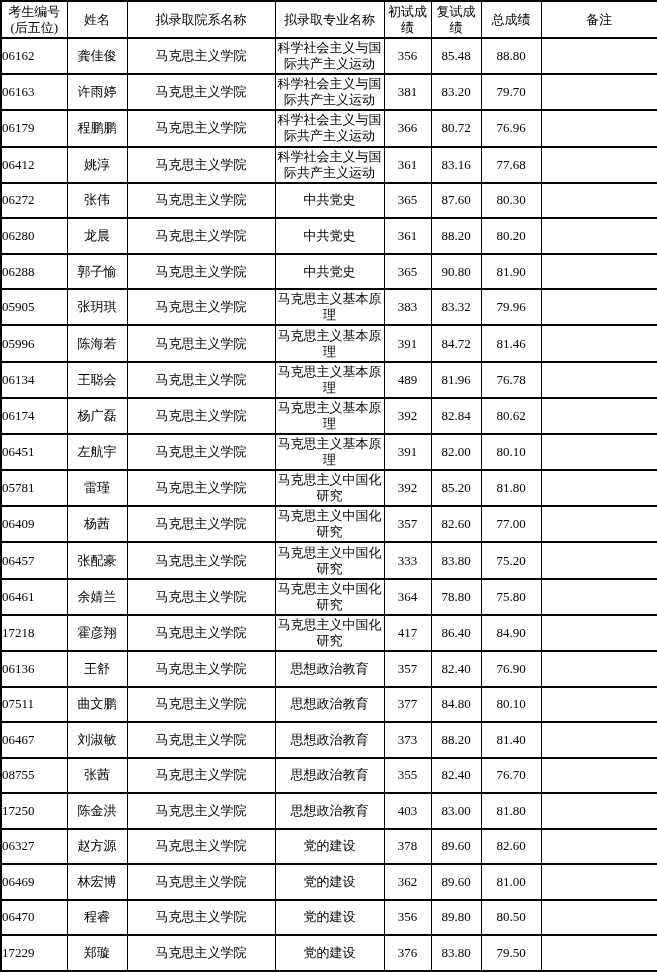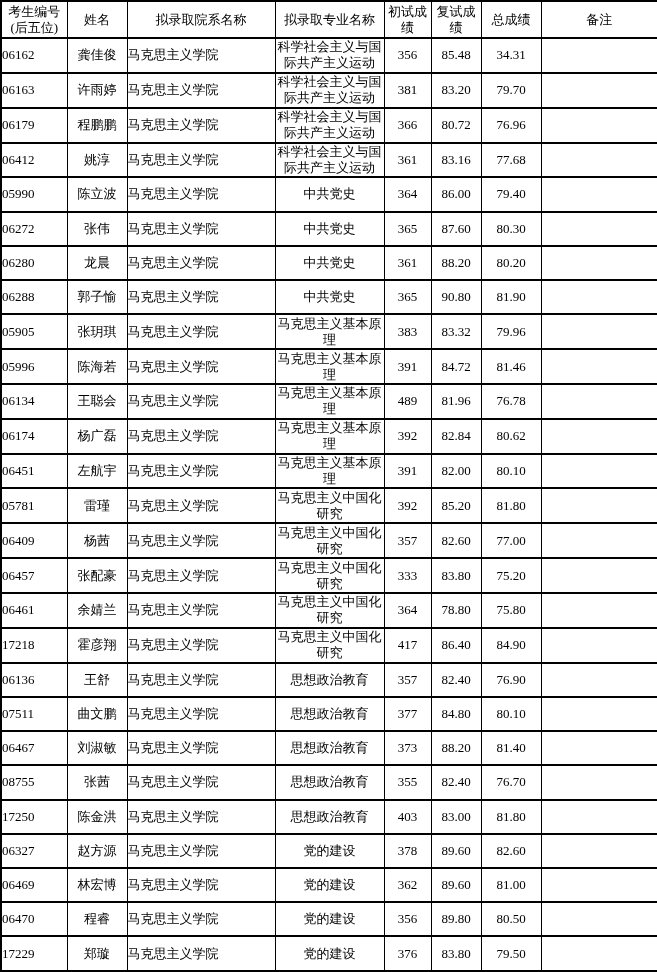--- a/index.html
+++ b/index.html
@@ -40,21 +40,21 @@
   }
   thead tr { height: 37px; }
   tbody tr { height: 33.4px; }
   th {
     text-align: center;
     white-space: pre-line;
   }
   
   td.col0 { text-align: left; padding-left: 3px; }
   td.col1 { text-align: center; padding-left: 6px; }
-  td.col2 { text-align: left; padding-left: 8px; }
+  td.col2 { text-align: center; padding-left: 8px; }
   td.col3 { text-align: center; padding-left: 5px; line-height: 15px; }
   td.col4, td.col5, td.col6 { text-align: center; }
   td.col7 { text-align: center; }
 </style>
 </head>
 <body>
 
 <div class="page">
   <table class="admission">
     <colgroup>
@@ -81,21 +81,21 @@
       </tr>
     </thead>
     <tbody>
         <tr>
           <td class="col0">06162</td>
           <td class="col1">龚佳俊</td>
           <td class="col2">马克思主义学院</td>
           <td class="col3">科学社会主义与国际共产主义运动</td>
           <td class="col4">356</td>
           <td class="col5">85.48</td>
-          <td class="col6">34.31</td>
+          <td class="col6">88.80</td>
           <td class="col7"></td>
         </tr>
         <tr>
           <td class="col0">06163</td>
           <td class="col1">许雨婷</td>
           <td class="col2">马克思主义学院</td>
           <td class="col3">科学社会主义与国际共产主义运动</td>
           <td class="col4">381</td>
           <td class="col5">83.20</td>
           <td class="col6">79.70</td>
@@ -112,30 +112,20 @@
           <td class="col7"></td>
         </tr>
         <tr>
           <td class="col0">06412</td>
           <td class="col1">姚淳</td>
           <td class="col2">马克思主义学院</td>
           <td class="col3">科学社会主义与国际共产主义运动</td>
           <td class="col4">361</td>
           <td class="col5">83.16</td>
           <td class="col6">77.68</td>
-          <td class="col7"></td>
-        </tr>
-        <tr>
-          <td class="col0">05990</td>
-          <td class="col1">陈立波</td>
-          <td class="col2">马克思主义学院</td>
-          <td class="col3">中共党史</td>
-          <td class="col4">364</td>
-          <td class="col5">86.00</td>
-          <td class="col6">79.40</td>
           <td class="col7"></td>
         </tr>
         <tr>
           <td class="col0">06272</td>
           <td class="col1">张伟</td>
           <td class="col2">马克思主义学院</td>
           <td class="col3">中共党史</td>
           <td class="col4">365</td>
           <td class="col5">87.60</td>
           <td class="col6">80.30</td>

